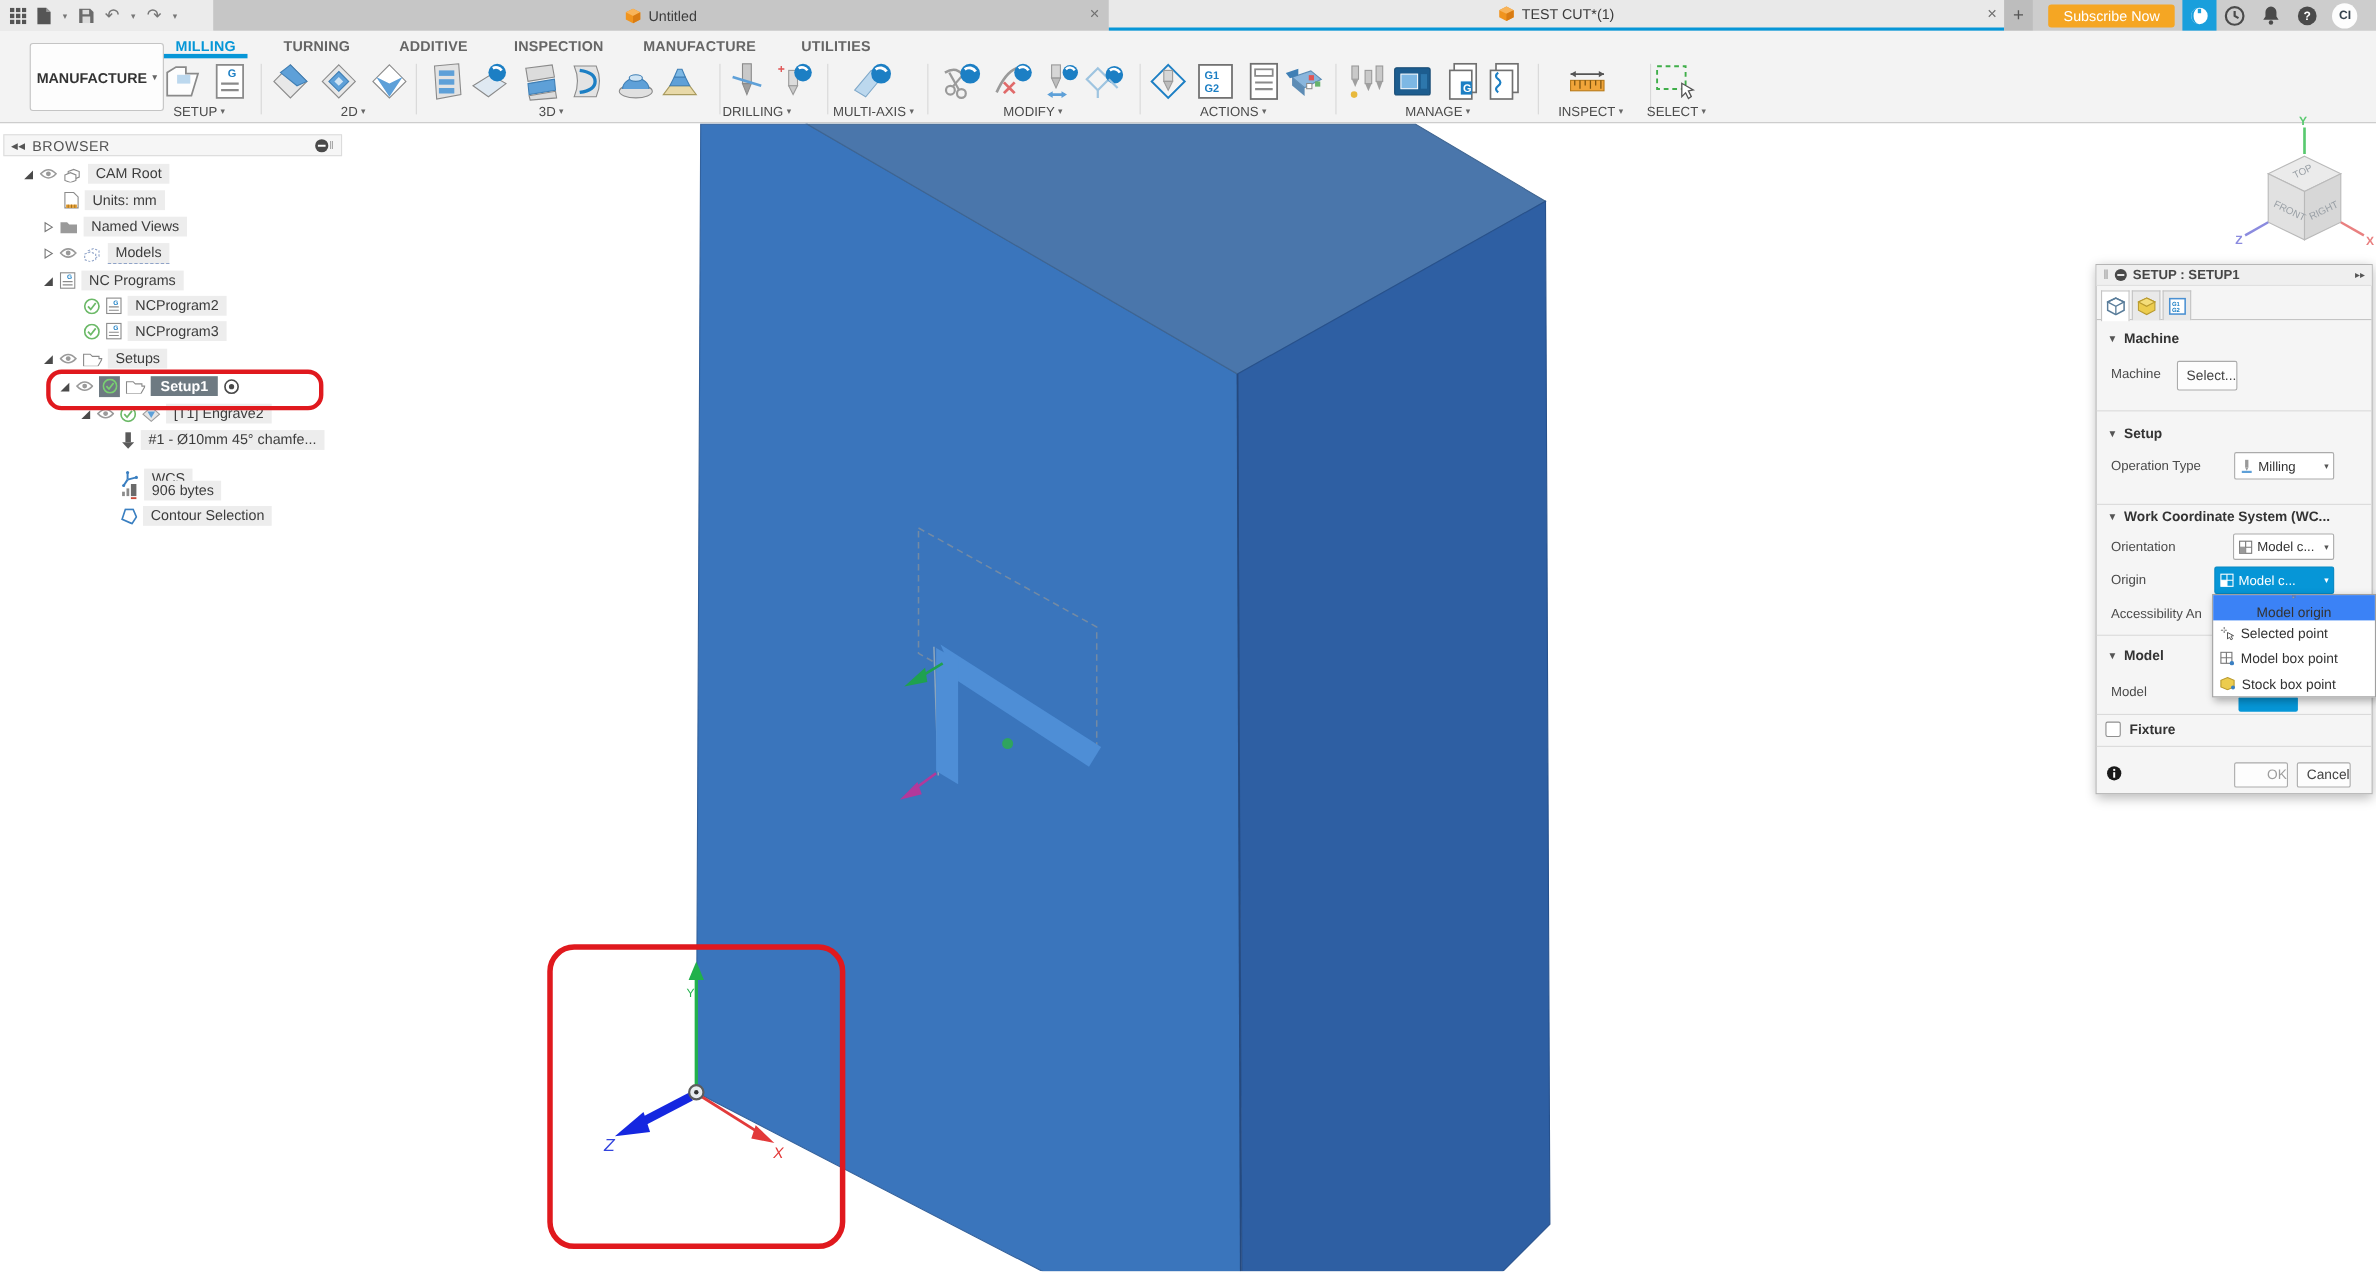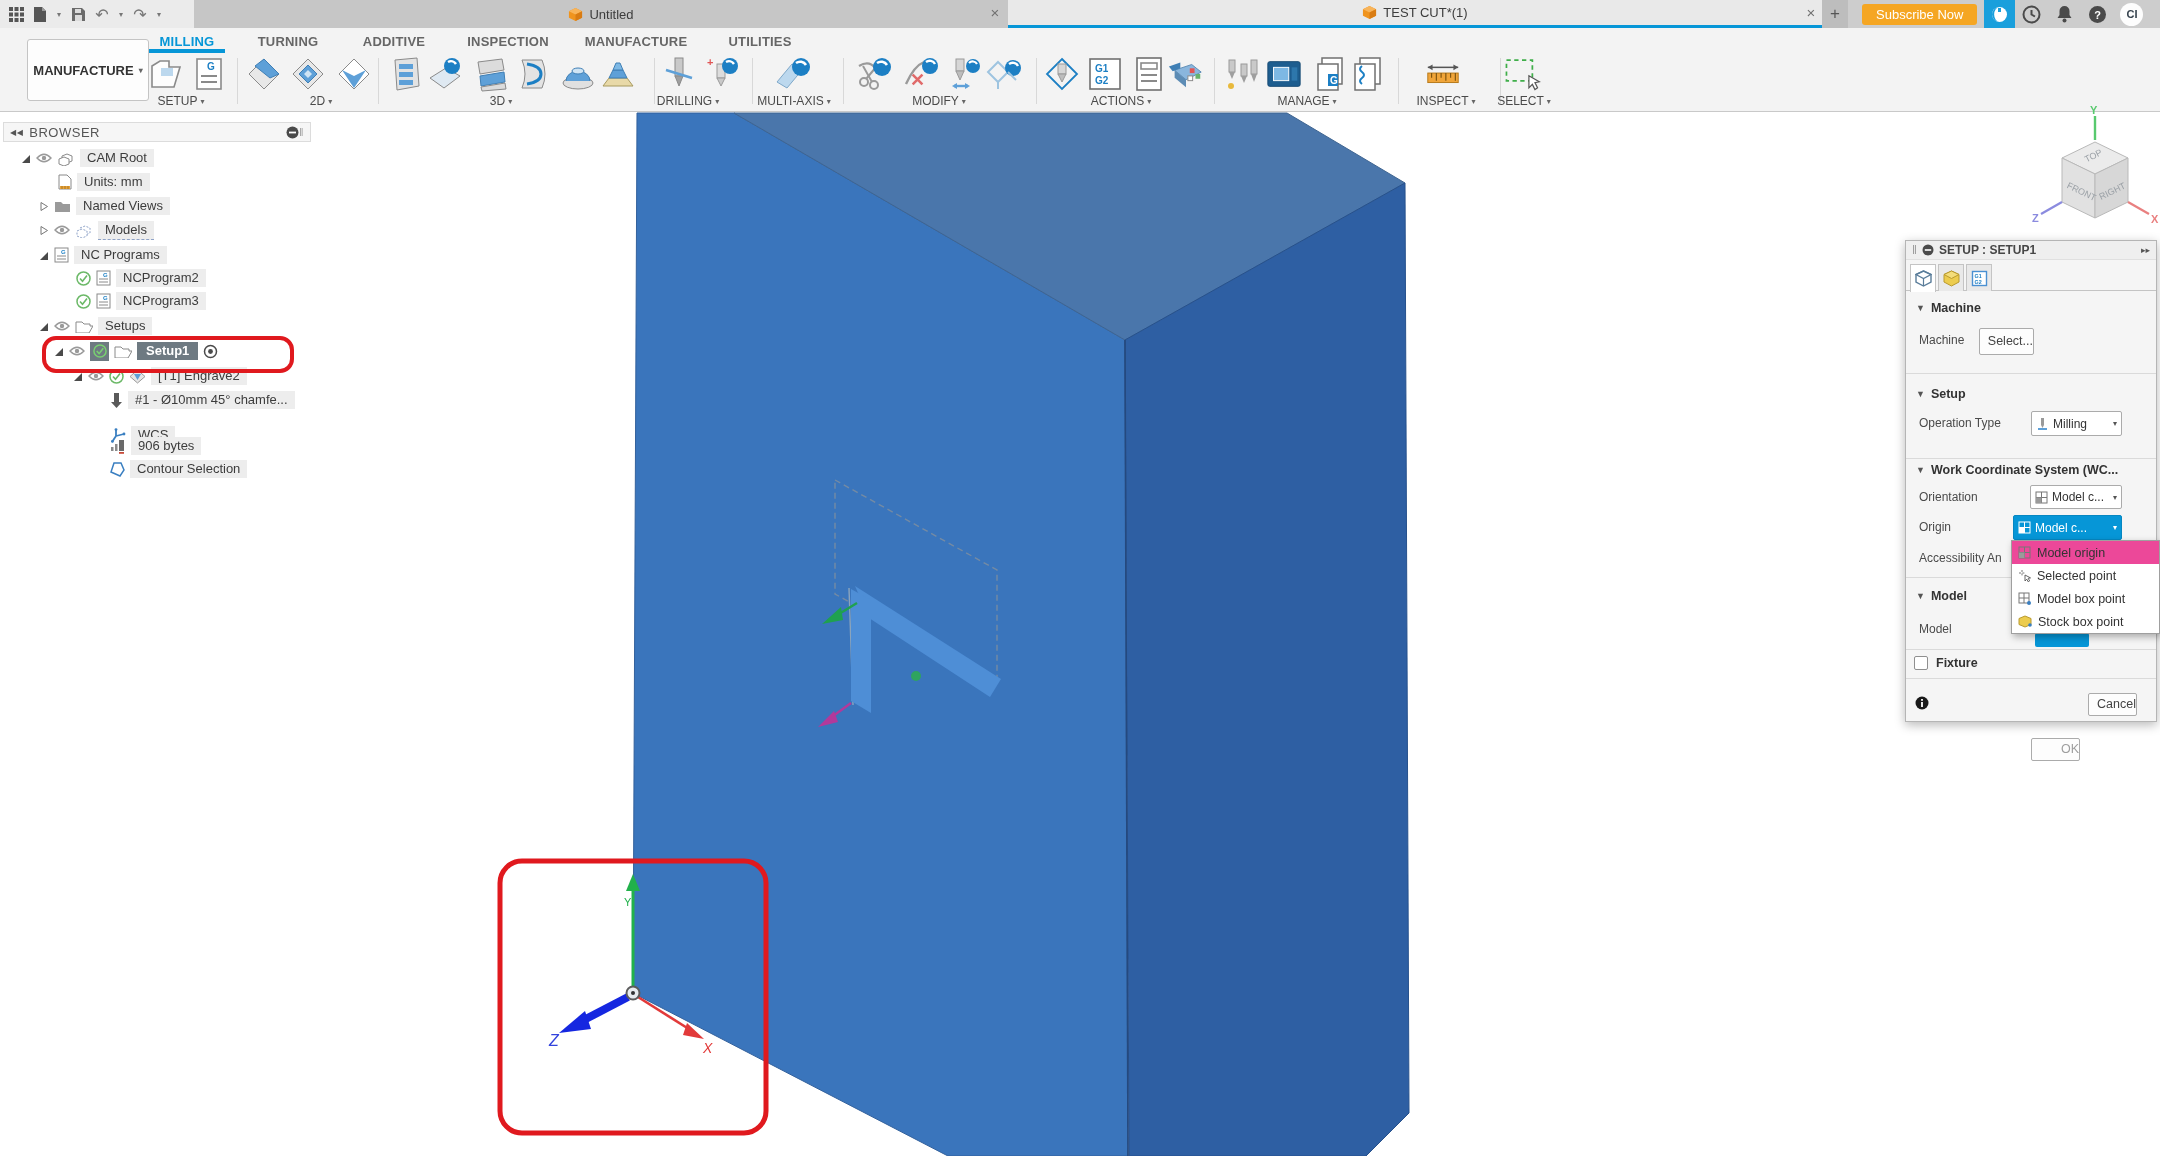--- a/index.html
+++ b/index.html
@@ -51,21 +51,21 @@
   .sec-hd .tri{font-size:9px;color:#555;}
   .f-label{position:absolute;left:13px;color:#4a4a4a;}
   .dd{position:absolute;height:25px;background:#fff;border:1px solid #ababab;border-radius:2px;display:flex;align-items:center;gap:4px;padding:0 4px;box-sizing:border-box;font-size:12px;color:#333;}
   .dd .caret{margin-left:auto;font-size:8px;color:#555;}
   .dd.blue{background:#0696d7;border-color:#0687c2;color:#fff;}
   .dd.blue .caret{color:#fff;}
   .divider{position:absolute;left:0;width:100%;height:1px;background:#dadada;}
   .btn{position:absolute;background:#fdfdfd;border:1px solid #ababab;border-radius:2px;text-align:right;font-size:12.5px;color:#444;}
   .menu{position:absolute;left:2011px;top:540px;width:147px;background:#ffffff;border:1px solid #9f9f9f;box-shadow:2px 3px 7px rgba(0,0,0,.3);z-index:60;}
   .mitem{height:23px;display:flex;align-items:center;gap:6px;padding:0 6px;font-size:12.5px;color:#333;}
-  .mitem.sel{background:#ec4899;}
+  .mitem.sel{background:#3b82f6;flex-direction:column;}
   .chk{width:12px;height:12px;background:#fff;border:1px solid #8f8f8f;border-radius:2px;}
   
   .ic{display:inline-flex;align-items:center;justify-content:center;}
 </style>
 </head>
 <body>
 
 <div class="app">
 
   <svg class="abs" style="left:0;top:0;z-index:1;" width="2160" height="1156" viewBox="0 0 2160 1156">
@@ -828,21 +828,21 @@
       <span class="chk"></span>
       <span style="font-weight:bold;color:#333;font-size:12.5px;">Fixture</span>
     </div>
     <div class="divider" style="top:437px;"></div>
 
     <svg style="position:absolute;left:9px;top:455px;" width="14" height="14" viewBox="0 0 14 14">
         <circle cx="7" cy="7" r="6.5" fill="#1a1a1a"></circle>
         <rect x="6.1" y="6" width="1.8" height="5" fill="#fff"></rect>
         <rect x="6.1" y="3" width="1.8" height="1.8" fill="#fff"></rect>
       </svg>
-    <div class="btn" style="left:125px;top:452px;width:47px;height:21px;line-height:21px;color:#9e9e9e;margin-top:45px;">OK</div>
+    <div class="btn" style="left:125px;top:452px;width:47px;height:21px;line-height:21px;color:#9e9e9e;">OK</div>
     <div class="btn" style="left:182px;top:452px;width:47px;height:21px;line-height:21px;">Cancel</div>
   </div>
 
   <div class="menu">
     <div class="mitem sel">
       <svg width="13" height="13" viewBox="0 0 13 13">
           <rect x="1" y="1" width="11" height="11" fill="none" stroke="#777"></rect>
           <line x1="6.5" y1="1" x2="6.5" y2="12" stroke="#777"></line>
           <line x1="1" y1="6.5" x2="12" y2="6.5" stroke="#777"></line>
           <rect x="1" y="6.5" width="5.5" height="5.5" fill="#9a9a9a"></rect>

